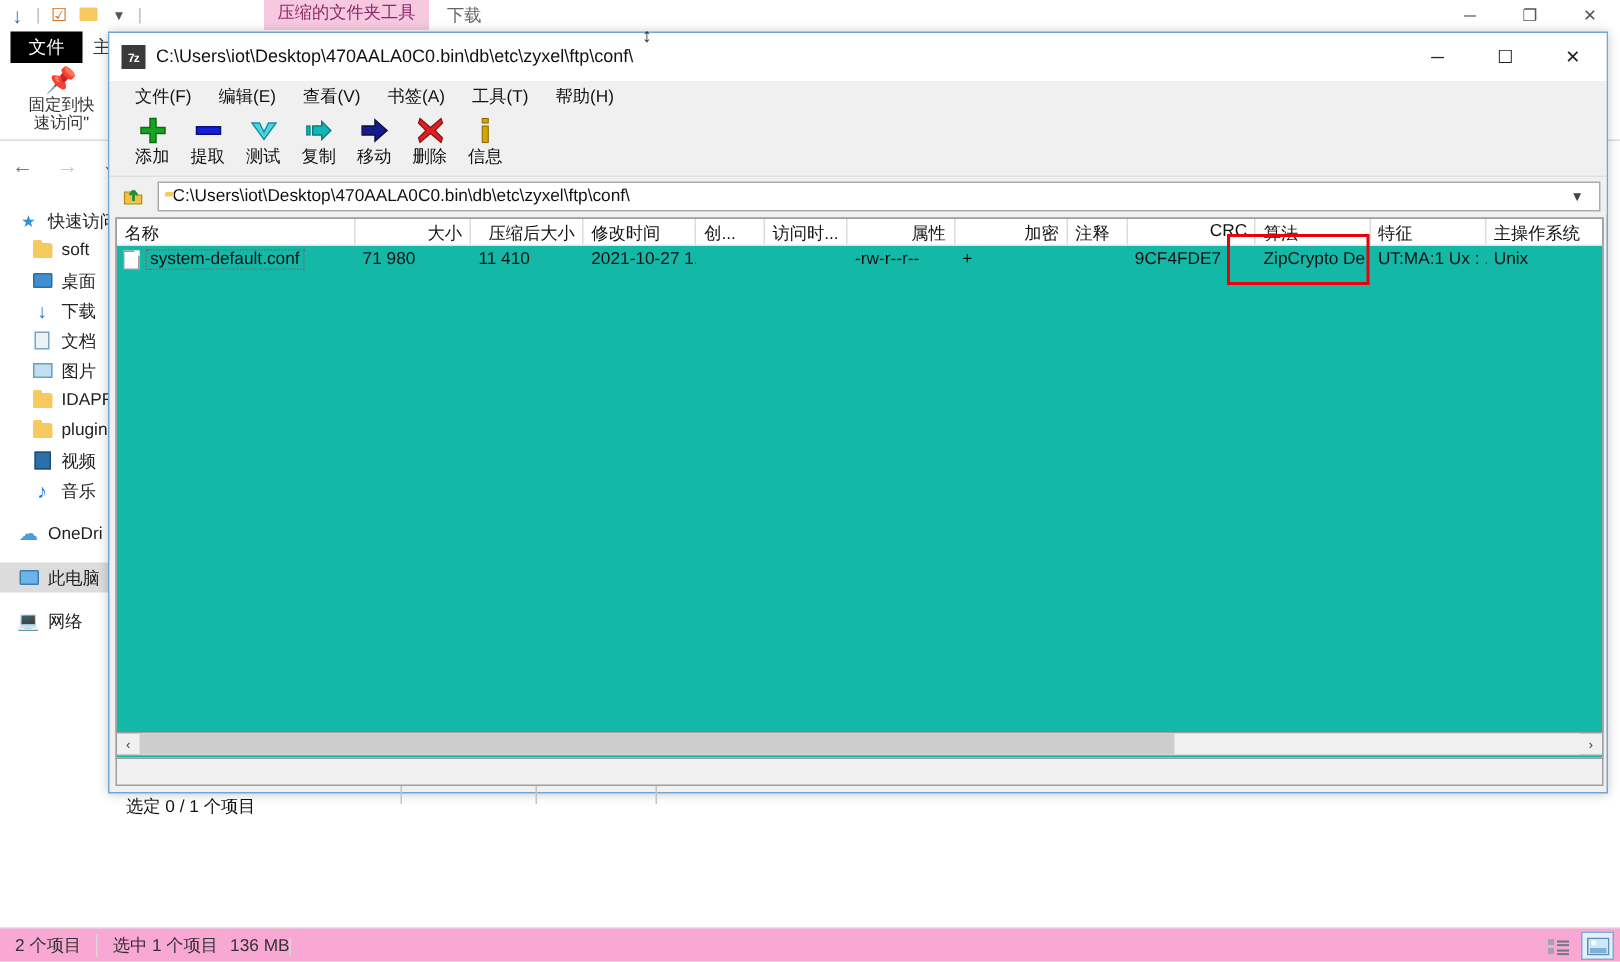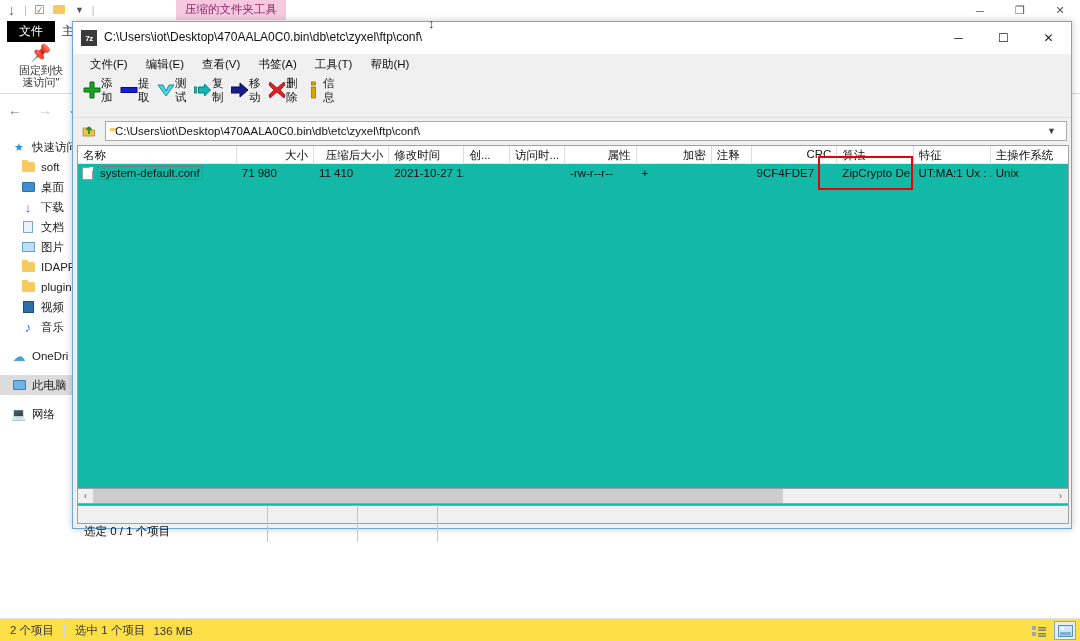--- a/index.html
+++ b/index.html
@@ -14,21 +14,21 @@
 
   
   .explorer { position:absolute; inset:0; background:#ffffff; }
   .exp-titlebar {
     position:absolute; left:0; top:0; width:1080px; height:22px;
     background:#ffffff; border-bottom:0px solid #e5e5e5;
   }
   .qat { position:absolute; left:4px; top:2px; display:flex; align-items:center; gap:5px; }
   .qat-ico { width:15px; height:15px; display:flex; align-items:center; justify-content:center; font-size:12px; color:#2a6fc9; }
   .qat-sep { color:#b8b8b8; font-size:11px; }
-  .ribbon-tabs { position:absolute; left:176px; top:0px; height:20px; display:flex; align-items:center;flex-direction:column; }
+  .ribbon-tabs { position:absolute; left:176px; top:0px; height:20px; display:flex; align-items:center; }
   .ctx-tab {
     background:#f6c9e0; color:#8d2a66; font-size:11.5px; padding:3px 9px 4px 9px;
     line-height:13px;
   }
   .plain-tab { color:#666; font-size:11.5px; padding:3px 12px; }
   .win-btns { position:absolute; right:0; top:0; height:21px; display:flex; }
   .win-btn { width:40px; height:21px; display:flex; align-items:center; justify-content:center; color:#555; font-size:11px; }
 
   .exp-ribbonrow { position:absolute; left:0; top:21px; width:1080px; height:21px; background:#ffffff; }
   .tab-file {
@@ -59,21 +59,21 @@
   .side-item.sel { background:#dcdcdc; }
   .si-ico { width:14px; height:14px; display:flex; align-items:center; justify-content:center; font-size:11px; flex:0 0 14px; }
   .folder-ico { width:13px; height:10px; background:#f7ca5f; border-radius:1px 2px 1px 1px; position:relative; }
   .folder-ico::before { content:""; position:absolute; left:0; top:-2.5px; width:6px; height:3px; background:#f7ca5f; border-radius:1px 1px 0 0; }
   .spacer { height:9px; }
 
   .exp-content { position:absolute; left:80px; top:128px; width:1000px; height:490px; background:#fff; }
 
   .exp-statusbar {
     position:absolute; left:0; bottom:0; width:1080px; height:23px;
-    border-top:1px solid #e3e3e3; background:#fde047;
+    border-top:1px solid #e3e3e3; background:#f9a8d4;
   }
   .sb-text { position:absolute; left:10px; top:4px; font-size:11.5px; color:#333; display:flex; align-items:center; gap:0; }
   .sb-seg { padding-right:10px; border-right:1px solid #d8d8d8; margin-right:10px; }
   .view-btns { position:absolute; right:4px; top:2px; display:flex; gap:4px; }
   .vbtn { width:22px; height:19px; display:flex; align-items:center; justify-content:center; }
   .vbtn.active { border:1px solid #7aaad6; background:#e3f0fb; }
 
   
   .watermark {
     position:absolute; left:862px; top:578px; display:flex; align-items:center; gap:8px;
@@ -95,21 +95,21 @@
     display:flex; align-items:center; justify-content:center; letter-spacing:-0.5px;
   }
   .z-title-text { position:absolute; left:31px; top:8px; font-size:12px; color:#111; }
   .z-wbtns { position:absolute; right:0; top:0; height:31px; display:flex; }
   .z-wbtn { width:45px; height:31px; display:flex; align-items:center; justify-content:center; font-size:12px; color:#222; }
 
   .z-menubar { height:21px; background:#f0f0f0; display:flex; align-items:center; padding-left:8px; gap:0; }
   .z-menu { font-size:11.5px; color:#111; padding:2px 9px; }
 
   .z-toolbar { height:43px; background:#f0f0f0; display:flex; align-items:flex-start; padding-left:10px; padding-top:1px; border-bottom:1px solid #dfdfdf; }
-  .z-tool { width:37px; display:flex; flex-direction:row; align-items:center; }
+  .z-tool { width:37px; display:flex; flex-direction:column; align-items:center; }
   .z-tool-ico { height:22px; display:flex; align-items:center; justify-content:center; }
   .z-tool-lbl { font-size:11.5px; color:#111; line-height:14px; }
 
   .z-addressrow { height:25px; background:#f0f0f0; display:flex; align-items:center; padding:0 4px; gap:4px; }
   .z-up { width:24px; height:21px; display:flex; align-items:center; justify-content:center; }
   .z-combo { flex:1; height:20px; background:#fff; border:1px solid #a9a9a9; display:flex; align-items:center; gap:5px; padding:0 4px; }
   .z-combo-text { font-size:11.5px; color:#111; }
   .z-combo-arrow { position:absolute; right:10px; font-size:9px; color:#444; }
 
   .z-listwrap { position:absolute; left:4px; top:123px; width:992px; height:362px; background:#14b8a6; border:1px solid #a0a0a0; border-bottom:none; }
@@ -128,21 +128,21 @@
     position:absolute; left:745px; top:134px; width:95px; height:34px;
     border:2px solid #e8000d; pointer-events:none; z-index:5;
   }
 
   .z-hscroll { position:absolute; left:4px; bottom:24px; width:992px; height:16px; background:#f0f0f0; border:1px solid #a0a0a0; display:flex; align-items:center; }
   .hs-arrow { width:15px; height:14px; display:flex; align-items:center; justify-content:center; font-size:9px; color:#444; }
   .hs-track { flex:1; height:14px; background:#f0f0f0; position:relative; }
   .hs-thumb { position:absolute; left:0; top:0; width:690px; height:14px; background:#cdcdcd; }
 
   .z-status { position:absolute; left:4px; bottom:4px; width:992px; height:19px; border:1px solid #a0a0a0; background:#f0f0f0; display:flex; }
-  .zs-cell { border-right:1px solid #c4c4c4; font-size:11.5px; color:#111; padding:18px 6px; white-space:nowrap; }
+  .zs-cell { border-right:1px solid #c4c4c4; font-size:11.5px; color:#111; padding:6px 6px; white-space:nowrap;margin-top:18px; }
 
   .cursor-ico { position:absolute; left:428px; top:16px; font-size:13px; color:#333; z-index:20; }
 </style>
 </head>
 <body>
 
 <div id="root">
 
   <div class="explorer">
 

